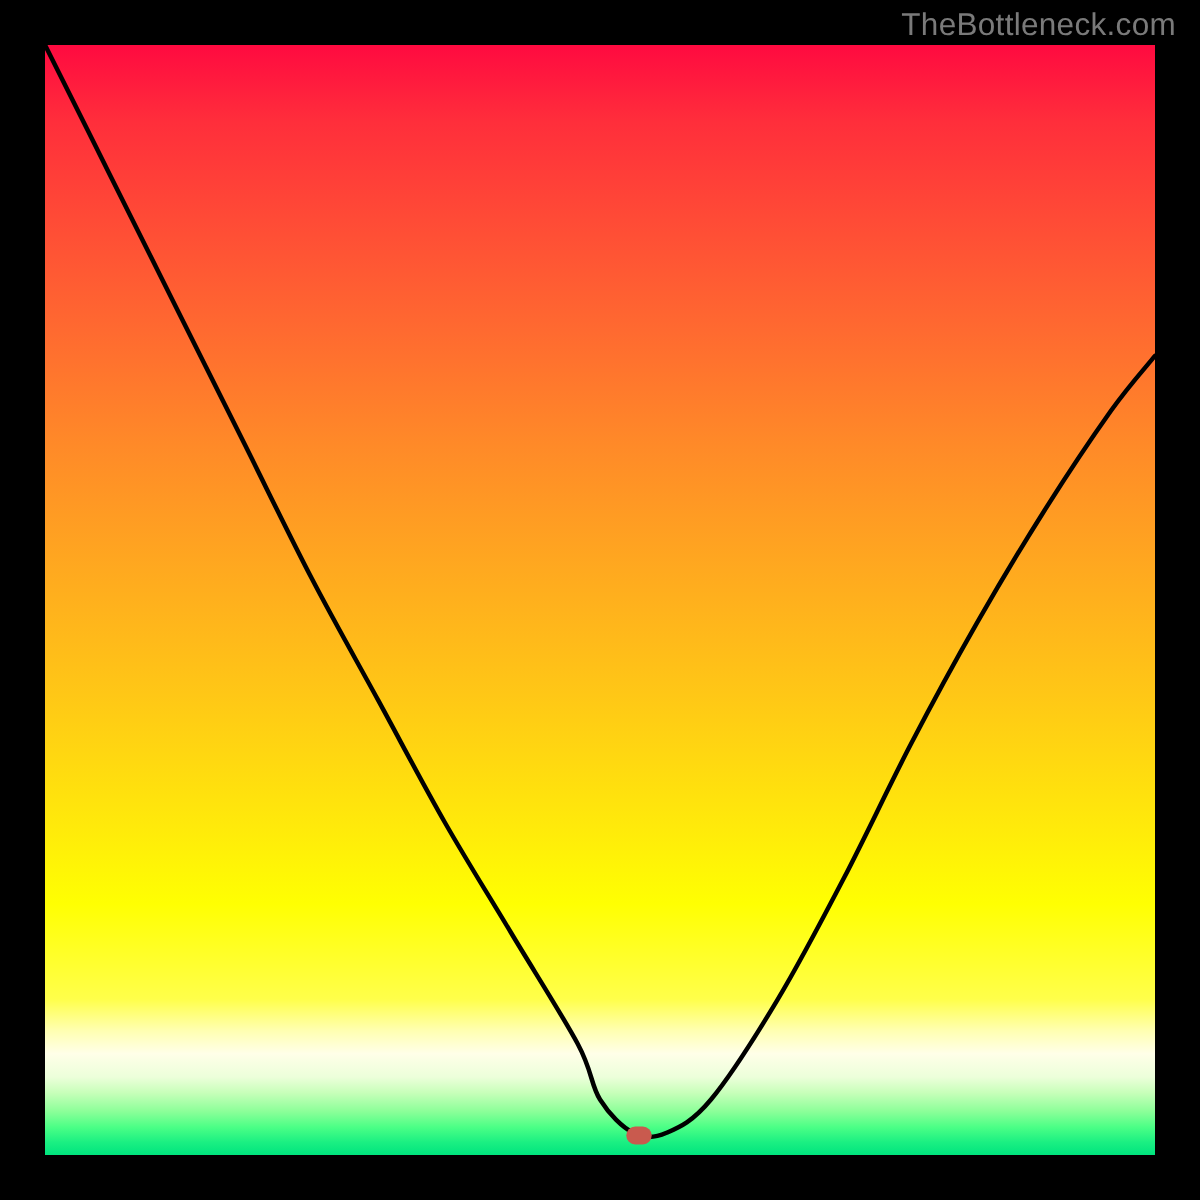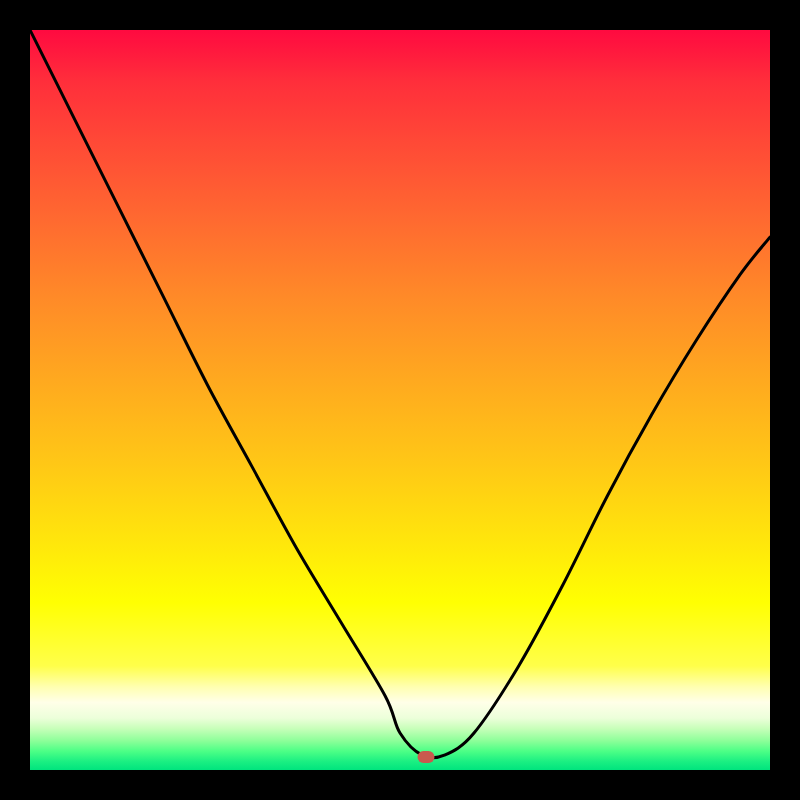--- a/index.html
+++ b/index.html
@@ -86,20 +86,21 @@
     font-weight: 500;
     letter-spacing: 0.2px;
     user-select: none;
   }
 </style>
 </head>
 <body>
 
 <div class="frame">
 
+  <div class="watermark">TheBottleneck.com</div>
 
   <div class="plot-area">
     <div class="gradient-top"></div>
     <div class="gradient-bottom"></div>
 
     <svg class="curve" viewBox="0 0 740 740" preserveAspectRatio="none">
       <path id="curve-path" d="M 0.0 0.0 C 7.4 14.8 29.6 59.2 44.4 88.8 C 59.2 118.4 74.0 148.0 88.8 177.6 C 103.6 207.2 118.4 236.8 133.2 266.4 C 148.0 296.0 162.8 326.8 177.6 355.2 C 192.4 383.6 207.2 409.5 222.0 436.6 C 236.8 463.7 251.6 492.1 266.4 518.0 C 281.2 543.9 296.0 567.3 310.8 592.0 C 325.6 616.7 345.3 647.5 355.2 666.0 C 365.1 684.5 363.8 693.1 370.0 703.0 C 376.2 712.9 384.8 721.5 392.2 725.2 C 399.6 728.9 405.8 728.9 414.4 725.2 C 423.0 721.5 431.7 717.8 444.0 703.0 C 456.3 688.2 473.6 661.1 488.4 636.4 C 503.2 611.7 518.0 583.4 532.8 555.0 C 547.6 526.6 562.4 494.6 577.2 466.2 C 592.0 437.8 606.8 410.7 621.6 384.8 C 636.4 358.9 651.2 334.2 666.0 310.8 C 680.8 287.4 698.1 261.5 710.4 244.2 C 722.7 226.9 735.1 213.4 740.0 207.2 " fill="none" stroke="#000" stroke-width="3" stroke-linecap="round" stroke-linejoin="round"></path>
     </svg>
 
     <div class="marker" id="marker" style="left: 53.5%; top: 98.3%;"></div>

